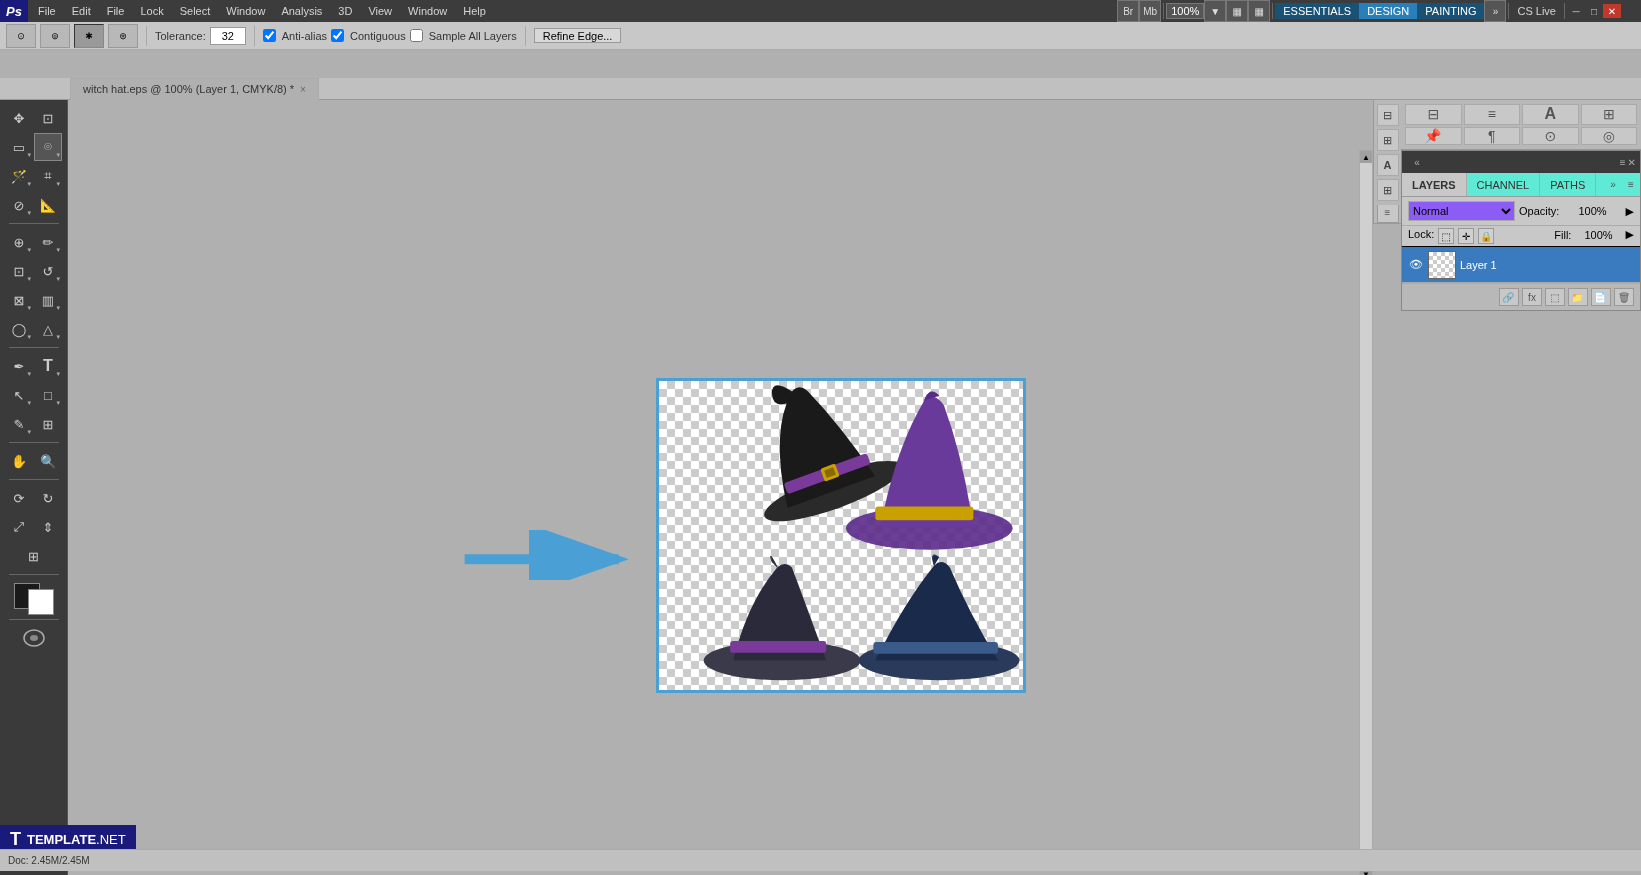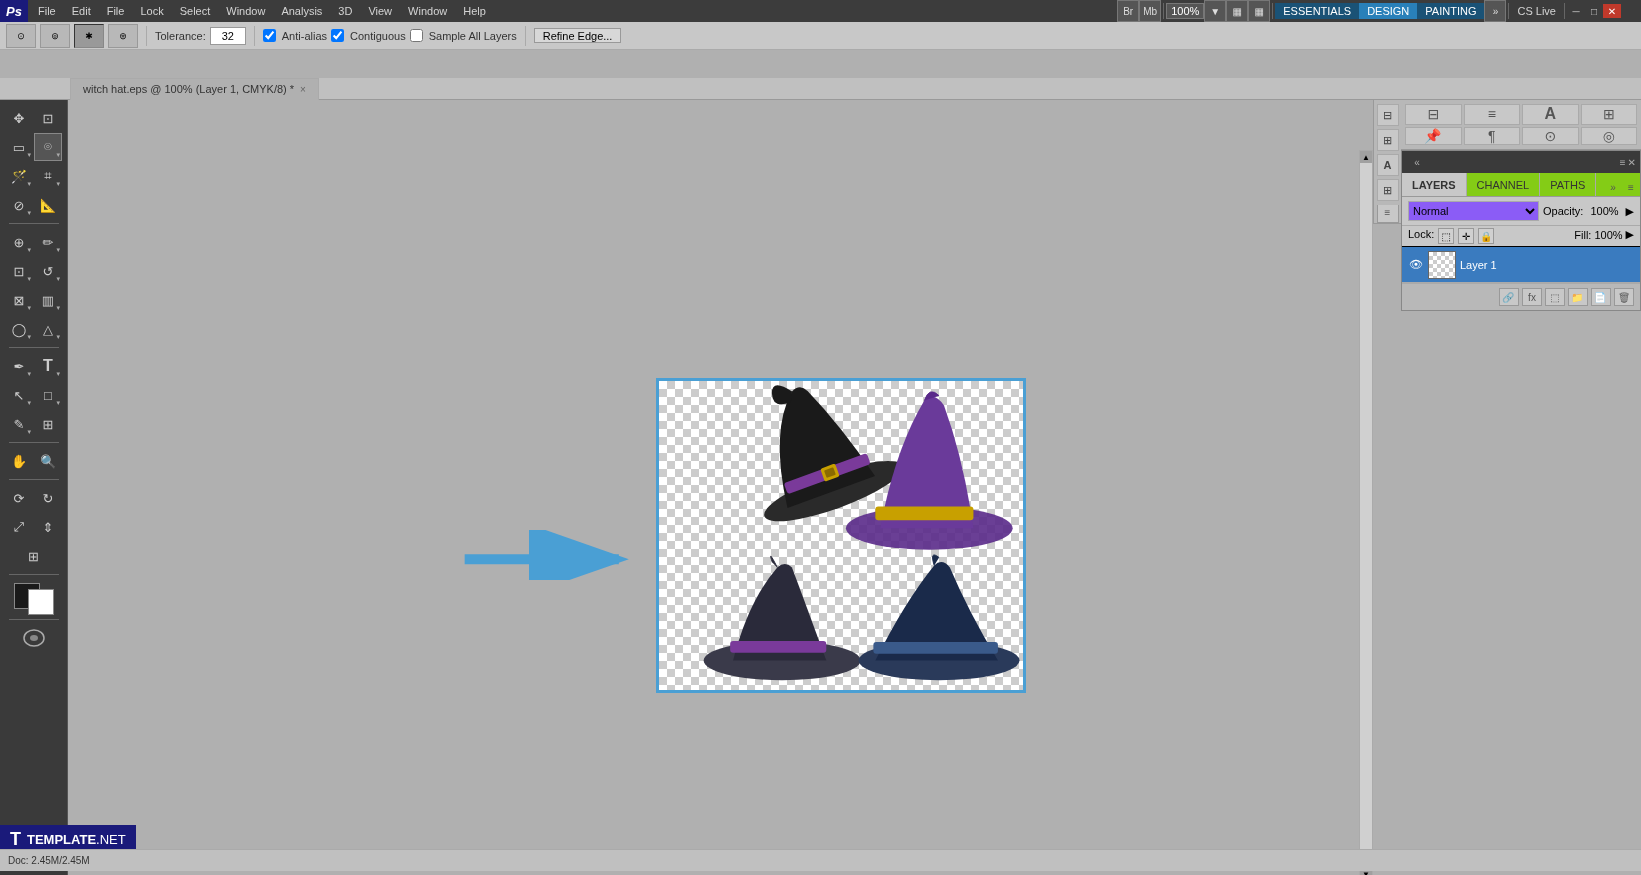--- a/index.html
+++ b/index.html
@@ -116,41 +116,41 @@
       position: absolute; top: 0; left: 0; width: 100%; height: 100%;
     }
     .mini-icon-btn { width: 26px; height: 26px; background: #b8b8b8; border: 1px solid #999; display: flex; align-items: center; justify-content: center; cursor: pointer; color: #444; font-size: 12px; }
 
     
     #layers-panel {
       position: absolute; right: 0; top: 50px; width: 240px;
       background: #c8c8c8; border: 1px solid #888;
     }
     .layers-tabs {
-      display: flex; background: #84cc16; border-bottom: 1px solid #999; height: 24px; align-items: flex-end;
+      display: flex; background: #5eead4; border-bottom: 1px solid #999; height: 24px;
     }
     .layers-tab {
       padding: 0 10px; height: 100%; display: flex; align-items: center; font-size: 11px;
       cursor: pointer; border-right: 1px solid #aaa; color: #333;
     }
     .layers-tab.active { background: #c8c8c8; font-weight: bold; }
     .layers-tab-icons { margin-left: auto; display: flex; align-items: center; }
     .layers-tab-icon { width: 18px; height: 18px; display: flex; align-items: center; justify-content: center; cursor: pointer; color: #555; font-size: 10px; }
     .layers-controls {
       padding: 4px 6px; display: flex; align-items: center; gap: 4px; border-bottom: 1px solid #aaa;
     }
     .layer-blend-select {
       flex: 1; height: 20px; background: #8b5cf6; border: 1px solid #aaa; font-size: 11px;
     }
-    .layers-opacity { display: flex; align-items: center; gap: 7px; font-size: 11px; }
+    .layers-opacity { display: flex; align-items: center; gap: 19px; font-size: 11px; }
     .layers-lock-row {
       padding: 2px 6px; display: flex; align-items: flex-start; gap: 4px; border-bottom: 1px solid #000000; font-size: 11px;
     }
     .lock-icon { width: 16px; height: 16px; display: flex; align-items: center; justify-content: center; border: 1px solid #999; background: #d0d0d0; cursor: pointer; font-size: 10px; }
-    .layers-fill { display: flex; align-items: center; gap: 3px; font-size: 11px; margin-left: auto; }
+    .layers-fill { display: flex; align-items: center; gap: 13px; font-size: 11px; margin-left: auto; }
     .layer-item {
       height: 36px; display: flex; align-items: center; gap: 4px; padding: 0 6px;
       border-bottom: 1px solid #aaa; cursor: pointer;
     }
     .layer-item.active { background: #3a7bbf; color: #fff; }
     .layer-eye { width: 16px; height: 16px; display: flex; align-items: center; justify-content: center; cursor: pointer; }
     .layer-thumb { width: 28px; height: 28px; border: 1px solid #666; background: #fff; overflow: hidden; }
     .layer-thumb-checker {
       width: 100%; height: 100%;
       background-image: repeating-conic-gradient(#ccc 0% 25%, #fff 0% 50%);

